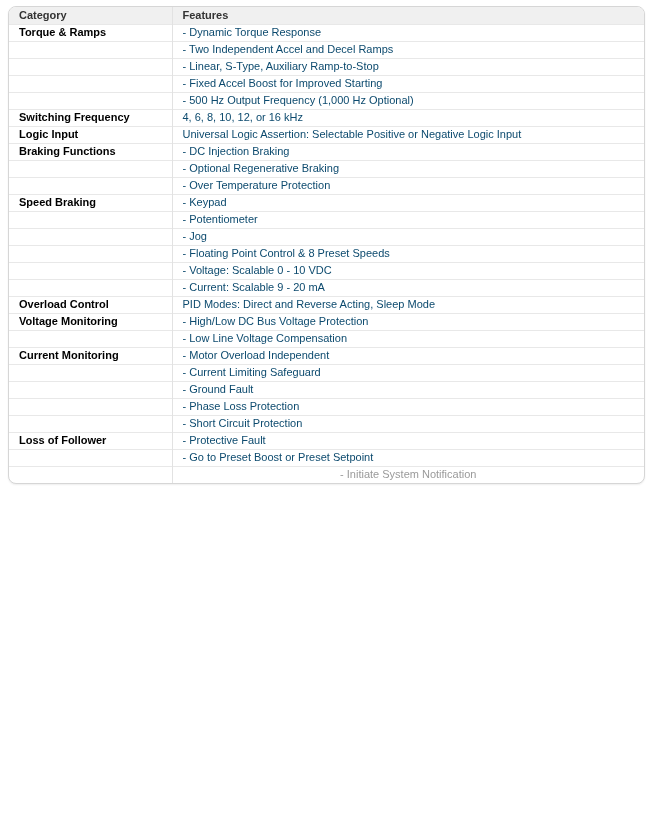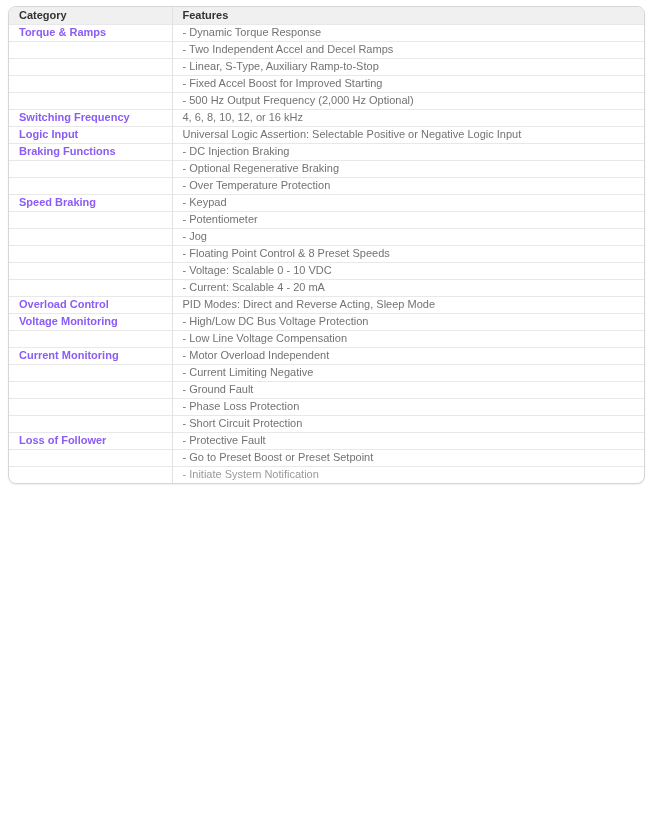--- a/index.html
+++ b/index.html
@@ -45,28 +45,29 @@
     color: #333333;
   }
   th.feat, td.feat {
     border-left: 1px solid #e2e2e2;
   }
   tbody td {
     border-top: 1px solid #e8e8e8;
   }
   td.cat {
     font-weight: 600;
-    color: #8b5cf6;
+    color: #000000;
   }
   td.feat {
     font-weight: 400;
-    color: #737373;
+    color: #0c4a6e;
   }
   tbody tr:last-child td.feat {
     color: #9a9a9a;
+    text-align: center;
   }
 </style>
 </head>
 <body>
 
 <div class="table-wrap">
   <table>
     <colgroup>
       <col class="cat-col">
       <col class="feat-col">
@@ -93,21 +94,21 @@
     <td class="feat">- Linear, S-Type, Auxiliary Ramp-to-Stop</td>
   </tr>
 
   <tr>
     <td class="cat"></td>
     <td class="feat">- Fixed Accel Boost for Improved Starting</td>
   </tr>
 
   <tr>
     <td class="cat"></td>
-    <td class="feat">- 500 Hz Output Frequency (2,000 Hz Optional)</td>
+    <td class="feat">- 500 Hz Output Frequency (1,000 Hz Optional)</td>
   </tr>
 
   <tr>
     <td class="cat">Switching Frequency</td>
     <td class="feat">4, 6, 8, 10, 12, or 16 kHz</td>
   </tr>
 
   <tr>
     <td class="cat">Logic Input</td>
     <td class="feat">Universal Logic Assertion: Selectable Positive or Negative Logic Input</td>
@@ -148,21 +149,21 @@
     <td class="feat">- Floating Point Control &amp; 8 Preset Speeds</td>
   </tr>
 
   <tr>
     <td class="cat"></td>
     <td class="feat">- Voltage: Scalable 0 - 10 VDC</td>
   </tr>
 
   <tr>
     <td class="cat"></td>
-    <td class="feat">- Current: Scalable 4 - 20 mA</td>
+    <td class="feat">- Current: Scalable 9 - 20 mA</td>
   </tr>
 
   <tr>
     <td class="cat">Overload Control</td>
     <td class="feat">PID Modes: Direct and Reverse Acting, Sleep Mode</td>
   </tr>
 
   <tr>
     <td class="cat">Voltage Monitoring</td>
     <td class="feat">- High/Low DC Bus Voltage Protection</td>
@@ -173,21 +174,21 @@
     <td class="feat">- Low Line Voltage Compensation</td>
   </tr>
 
   <tr>
     <td class="cat">Current Monitoring</td>
     <td class="feat">- Motor Overload Independent</td>
   </tr>
 
   <tr>
     <td class="cat"></td>
-    <td class="feat">- Current Limiting Negative</td>
+    <td class="feat">- Current Limiting Safeguard</td>
   </tr>
 
   <tr>
     <td class="cat"></td>
     <td class="feat">- Ground Fault</td>
   </tr>
 
   <tr>
     <td class="cat"></td>
     <td class="feat">- Phase Loss Protection</td>

